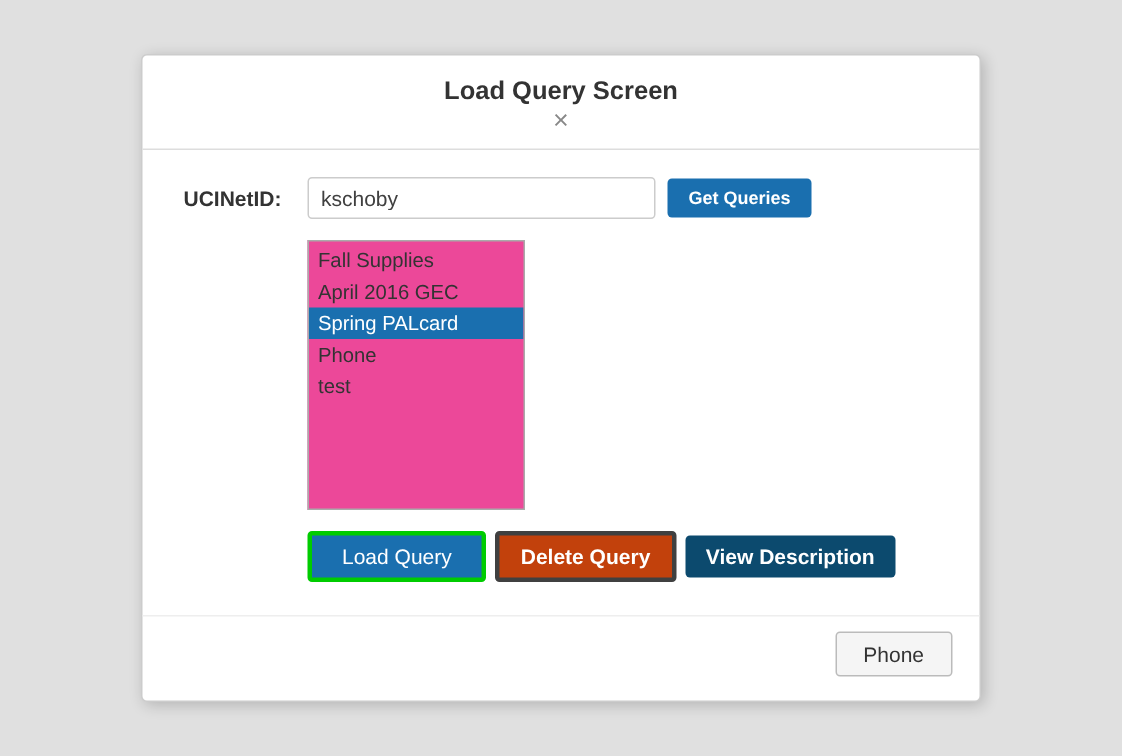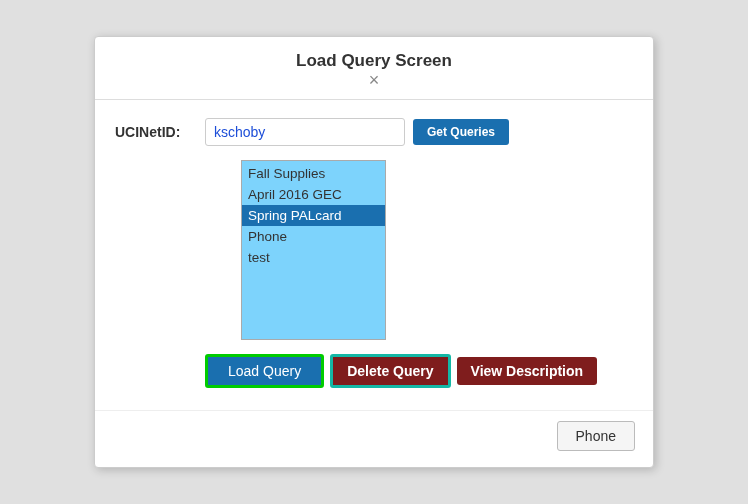--- a/index.html
+++ b/index.html
@@ -53,54 +53,53 @@
     }
     .ucid-row {
       display: flex;
       align-items: center;
       margin-bottom: 14px;
     }
     .ucid-label {
       font-weight: bold;
       margin-right: 10px;
       min-width: 80px;
-      text-align: left;
+      text-align: center;
       color: #333;
     }
     .ucid-input {
       border: 1px solid #ccc;
       border-radius: 3px;
       padding: 5px 8px;
       font-size: 14px;
-      width: 200px;
+      width: 232px;
       margin-right: 8px;
-      color: #1d4ed8;
+      color: #404040;
     }
     .get-queries-btn {
       background: #1a6faf;
       color: #fff;
       border: none;
       border-radius: 3px;
       padding: 6px 14px;
       font-size: 12px;
       cursor: pointer;
       font-weight: bold;
     }
     .listbox-container {
       margin-left: 90px;
       margin-bottom: 14px;
     }
     .query-listbox {
       border: 1px solid #aaa;
       width: 145px;
       height: 180px;
       overflow-y: auto;
-      background: #7dd3fc;
+      background: #ec4899;
       padding: 2px 0;
-      margin-left: 36px;
     }
     .listbox-item {
       padding: 3px 6px;
       cursor: pointer;
       color: #333;
       white-space: nowrap;
       font-size: 13.5px;
     }
     .listbox-item.selected {
       background: #1a6faf;
@@ -117,31 +116,31 @@
       background: #1a6faf;
       color: #fff;
       border: 3px solid #00cc00;
       border-radius: 3px;
       padding: 6px 20px;
       font-size: 14px;
       cursor: pointer;
       font-weight: normal;
     }
     .delete-query-btn {
-      background: #7f1d1d;
+      background: #c2410c;
       color: #fff;
-      border: 3px solid #14b8a6;
+      border: 3px solid #404040;
       border-radius: 3px;
       padding: 6px 14px;
       font-size: 14px;
       cursor: pointer;
       font-weight: bold;
     }
     .view-desc-btn {
-      background: #7f1d1d;
+      background: #0c4a6e;
       color: #fff;
       border: none;
       border-radius: 3px;
       padding: 6px 14px;
       font-size: 14px;
       cursor: pointer;
       font-weight: bold;
     }
     .dialog-footer {
       display: flex;

